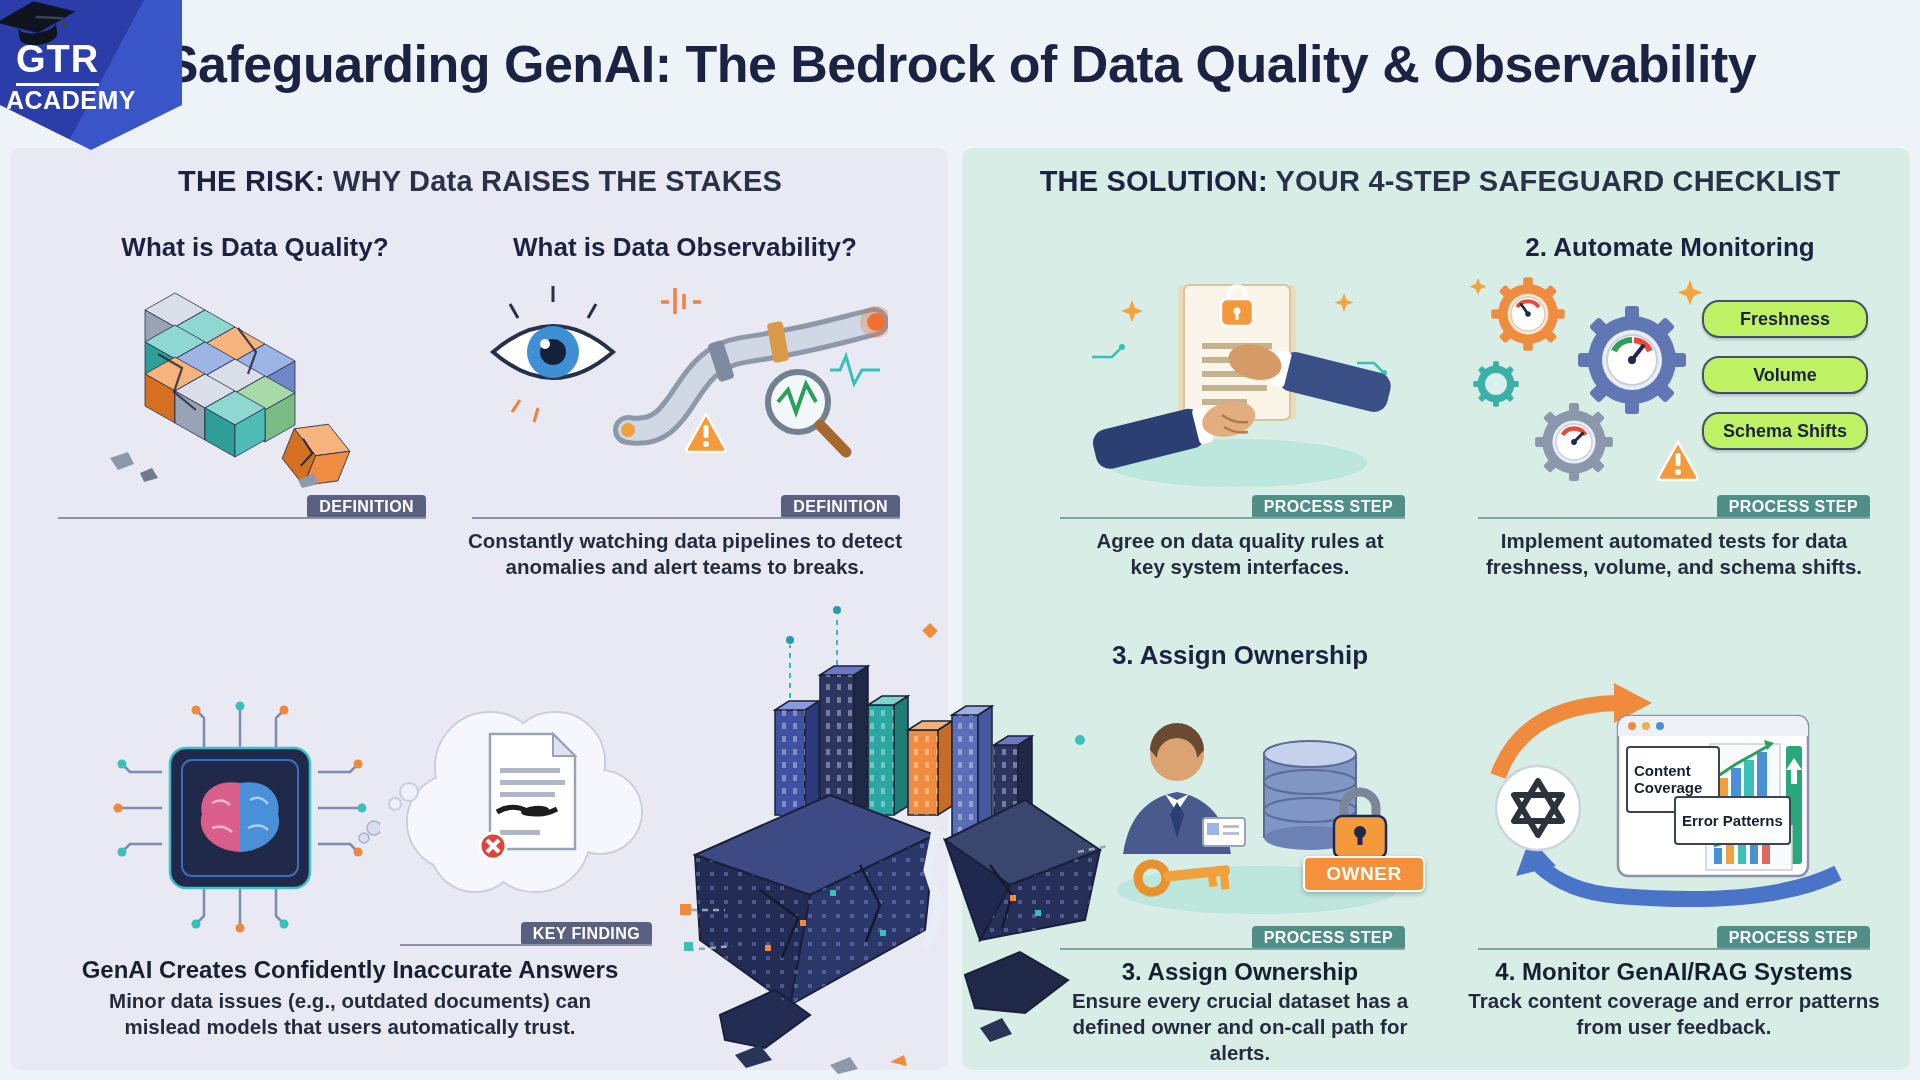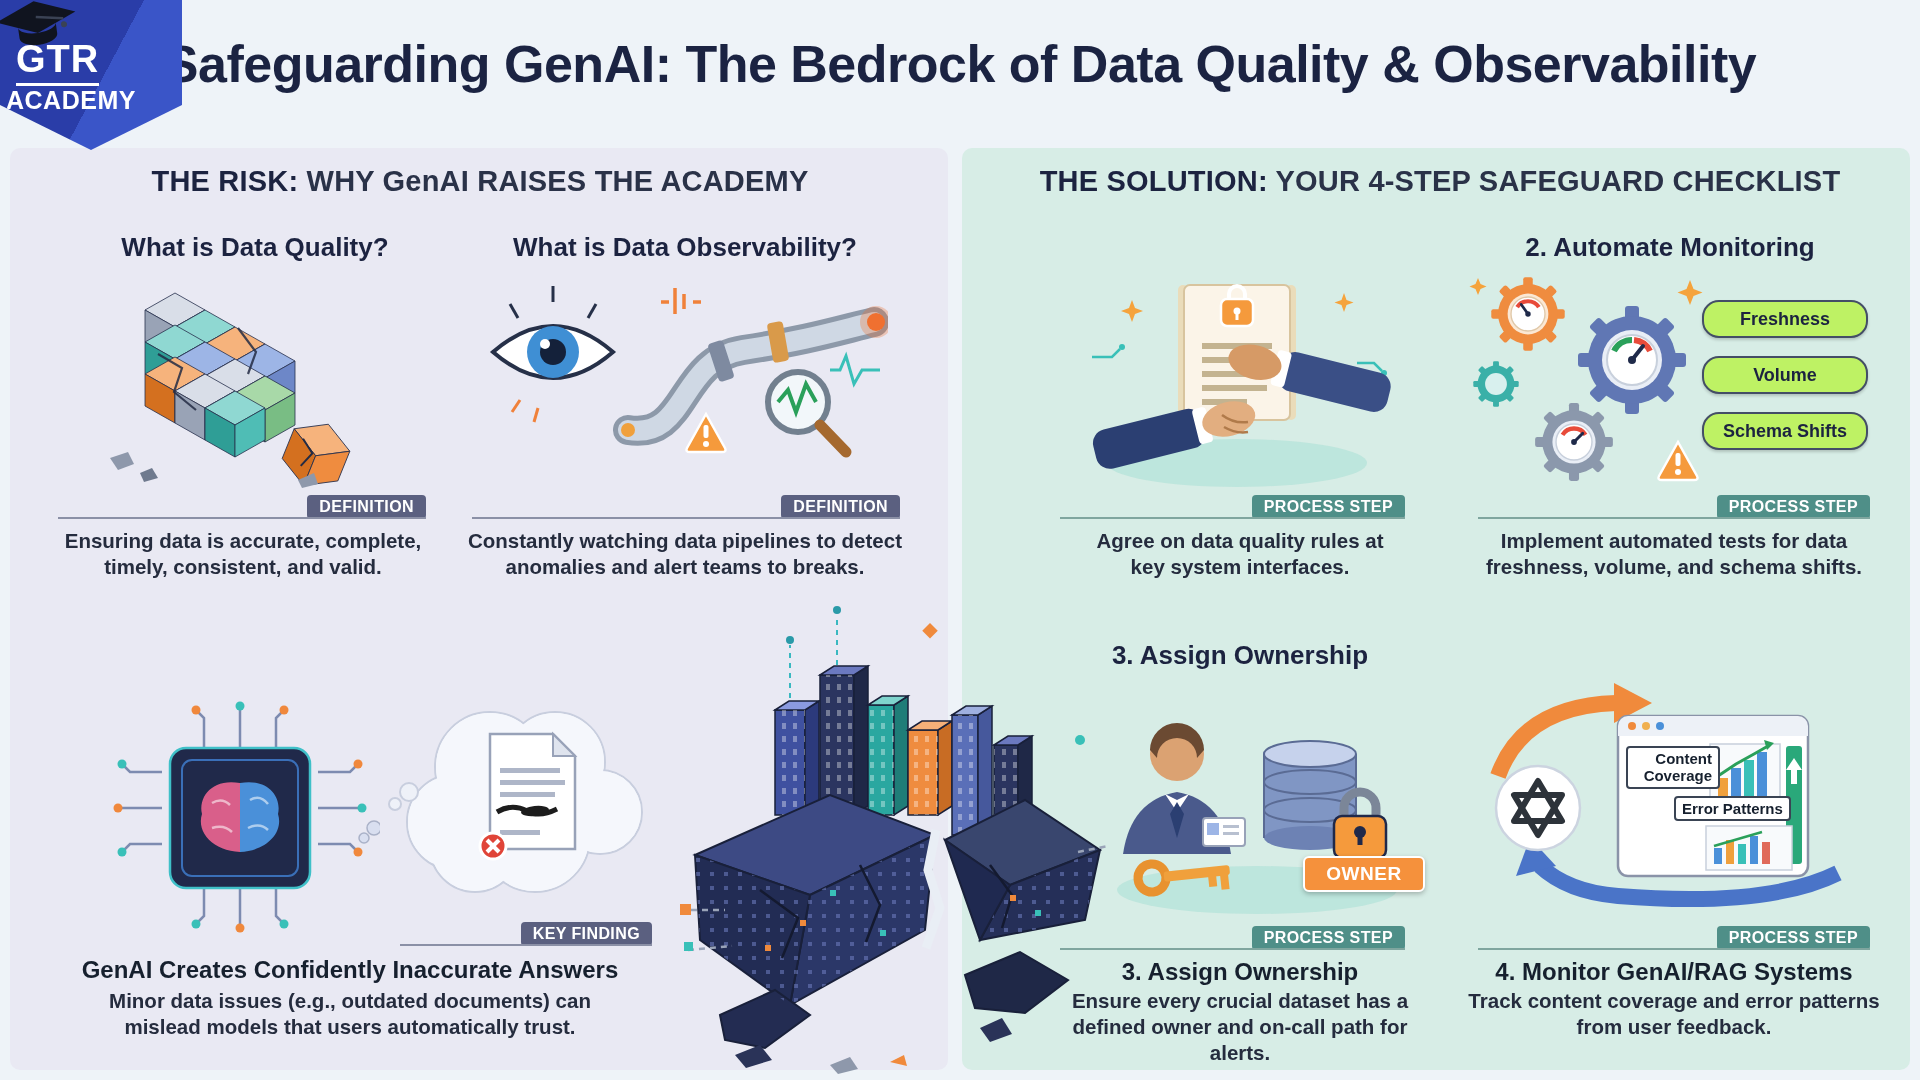--- a/index.html
+++ b/index.html
@@ -41,21 +41,21 @@
   .pill{position:absolute;left:1702px;width:162px;height:34px;background:#bef264;
         border:2px solid #444e66;border-radius:17px;display:flex;align-items:center;
         justify-content:center;font-size:18px;font-weight:700;color:#1c2340;
         box-shadow:0 2px 3px rgba(0,0,0,.18);}
   
   .owner{position:absolute;background:#f5913c;color:#fff;font-weight:800;font-size:19px;
          display:flex;align-items:center;justify-content:center;border-radius:6px;
          border:2px solid #fff;box-shadow:0 2px 5px rgba(0,0,0,.25);letter-spacing:.5px;}
   
   .wlabel{position:absolute;background:#fff;border:2px solid #3a4454;border-radius:4px;
-          font-size:15px;font-weight:700;color:#16202e;padding:2px 6px;line-height:1.15;text-align:right;}
+          font-size:15px;font-weight:700;color:#16202e;padding:14px 6px;line-height:1.15;}
   .wrap{position:absolute;}
   svg{display:block;}
 </style>
 </head>
 <body>
 
 <div class="page">
 
   <div class="panel panel-risk"></div>
   <div class="panel panel-solution"></div>
@@ -66,21 +66,21 @@
     <div class="logo-academy">ACADEMY</div>
   </div>
   <svg class="cap abs" width="86" height="56" viewBox="0 0 86 56" style="left:-6px;top:-2px;z-index:13;">
     <polygon points="43,3 83,19 43,35 3,19" fill="#10141f"></polygon>
     <path d="M24,27 v11 a19,9 0 0 0 38,0 v-11 a19,8 0 0 1 -38,0 Z" fill="#10141f"></path>
     <line x1="43" y1="19" x2="70" y2="24" stroke="#3a4254" stroke-width="2.5"></line>
     <circle cx="70" cy="30" r="3" fill="#3a4254"></circle>
   </svg>
 
   <div class="phead" style="left:60px;top:165px;width:840px;">
-    <span class="b">THE RISK:</span><span class="r"> WHY GenAI RAISES THE ACADEMY</span>
+    <span class="b">THE RISK:</span><span class="r"> WHY Data RAISES THE STAKES</span>
   </div>
 
   <div class="h2" style="left:70px;top:232px;width:370px;">What is Data Quality?</div>
   <div class="h2" style="left:470px;top:232px;width:430px;">What is Data Observability?</div>
 
   <svg class="abs" style="left:70px;top:268px;" width="330" height="230" viewBox="0 0 330 230">
     <defs>
       <g id="cube">
         <polygon points="0,-17 30,0 0,17 -30,0" style="fill:var(--t)" stroke="#27304d" stroke-width="0.8"></polygon>
         <polygon points="-30,0 0,17 0,49 -30,32" style="fill:var(--l)" stroke="#27304d" stroke-width="0.8"></polygon>
@@ -144,21 +144,20 @@
       <circle cx="320" cy="140" r="30" fill="#f2f7fa" stroke="#72808f" stroke-width="6"></circle>
       <polyline points="300,140 310,128 318,150 328,122 338,140" fill="none" stroke="#2aa05a" stroke-width="4"></polyline>
       <line x1="342" y1="163" x2="368" y2="190" stroke="#a5692f" stroke-width="11" stroke-linecap="round"></line>
     </g>
     <polyline points="352,108 362,108 368,94 376,122 384,108 402,108" fill="none" stroke="#39c0b8" stroke-width="3"></polyline>
   </svg>
 
   <div class="rule" style="left:58px;top:493px;width:368px;">
     <span class="badge slate">DEFINITION</span>
   </div>
-  <div class="cap-text" style="left:48px;top:528px;width:390px;">Ensuring data is accurate, complete, timely, consistent, and valid.</div>
 
   <div class="rule" style="left:472px;top:493px;width:428px;">
     <span class="badge slate">DEFINITION</span>
   </div>
   <div class="cap-text" style="left:455px;top:528px;width:460px;">Constantly watching data pipelines to detect anomalies and alert teams to breaks.</div>
 
   <svg class="abs" style="left:100px;top:688px;" width="280" height="250" viewBox="0 0 280 250">
     <g stroke="#7d8bb0" stroke-width="2.5" fill="none">
       <polyline points="62,84 30,84 22,76"></polyline>
         <polyline points="62,120 18,120"></polyline>

